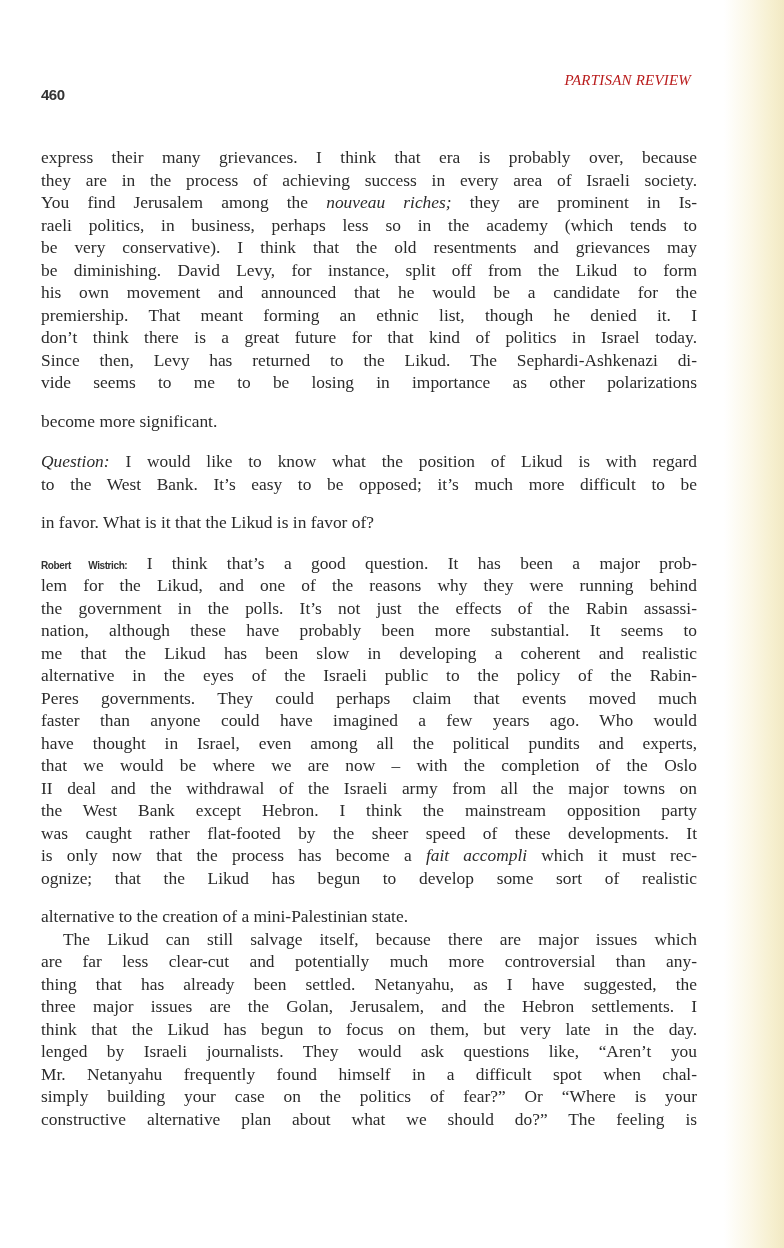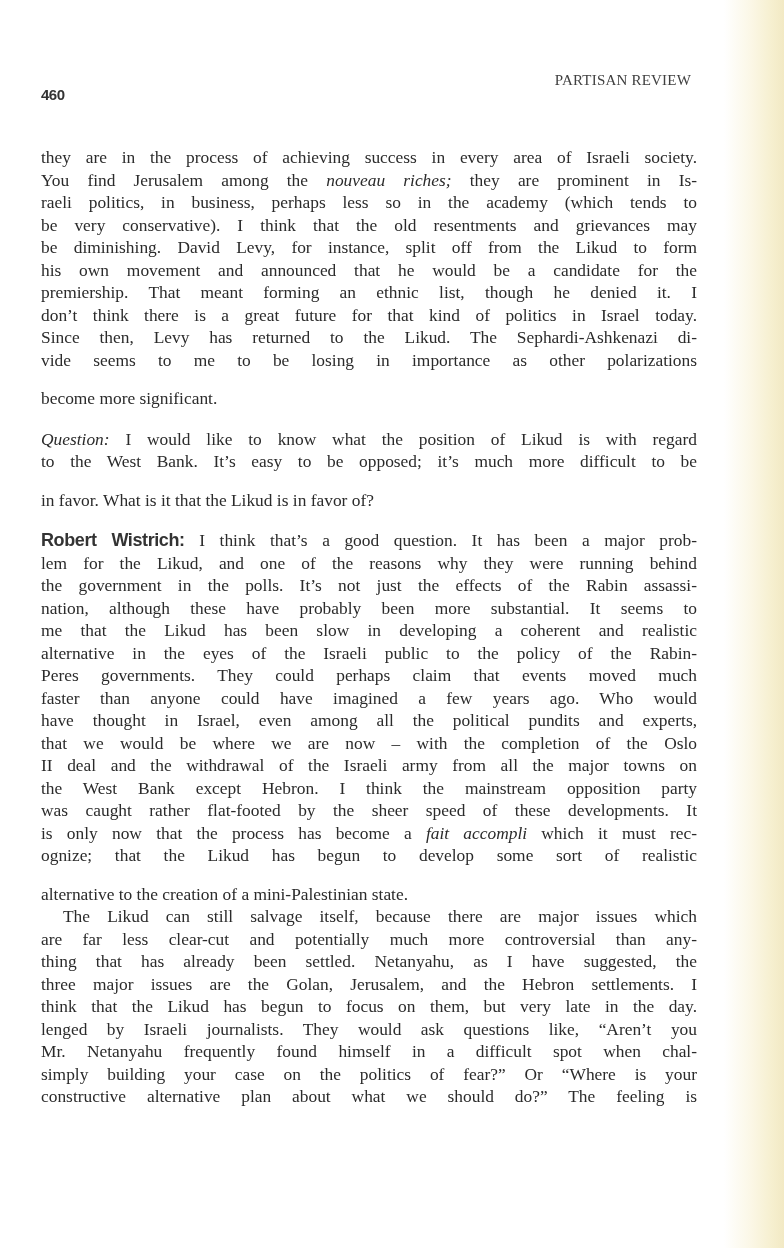--- a/index.html
+++ b/index.html
@@ -45,21 +45,22 @@
       font-size: 15px;
       letter-spacing: -0.5px;
       color: #333;
     }
     .journal-title {
       position: absolute;
       right: 6px;
       top: 0;
       font-size: 15px;
       letter-spacing: 0.2px;
-      color: #404040;
+      color: #b91c1c;
+      font-style: italic;
     }
     .body-text {
       position: absolute;
       top: 146px;
       left: 0;
       width: 656px;
       font-size: 17.4px;
       line-height: 22.5px;
     }
     .line {
@@ -75,21 +76,21 @@
     }
     .indent {
       padding-left: 22px;
     }
     .gap {
       height: 18px;
     }
     .speaker {
       font-family: "Liberation Sans", "DejaVu Sans", sans-serif;
       font-weight: bold;
-      font-size: 18px;
+      font-size: 10px;
       letter-spacing: -0.4px;
       color: #333;
     }
     .q-label {
       font-style: italic;
     }
     em {
       font-style: italic;
     }
   </style>
@@ -100,20 +101,21 @@
 
 <div class="page">
   <div class="running-head">
     <span class="folio">460</span>
     <span class="journal-title">PARTISAN REVIEW</span>
   </div>
 
   <div class="body-text">
 
     <div>
+      <span class="line">express their many grievances. I think that era is probably over, because</span>
       <span class="line">they are in the process of achieving success in every area of Israeli society.</span>
       <span class="line"><span>You find Jerusalem among the </span><em>nouveau riches;</em><span> they are prominent in Is-</span></span>
       <span class="line">raeli politics, in business, perhaps less so in the academy (which tends to</span>
       <span class="line">be very conservative). I think that the old resentments and grievances may</span>
       <span class="line">be diminishing. David Levy, for instance, split off from the Likud to form</span>
       <span class="line">his own movement and announced that he would be a candidate for the</span>
       <span class="line">premiership. That meant forming an ethnic list, though he denied it. I</span>
       <span class="line">don’t think there is a great future for that kind of politics in Israel today.</span>
       <span class="line">Since then, Levy has returned to the Likud. The Sephardi-Ashkenazi di-</span>
       <span class="line">vide seems to me to be losing in importance as other polarizations</span>

